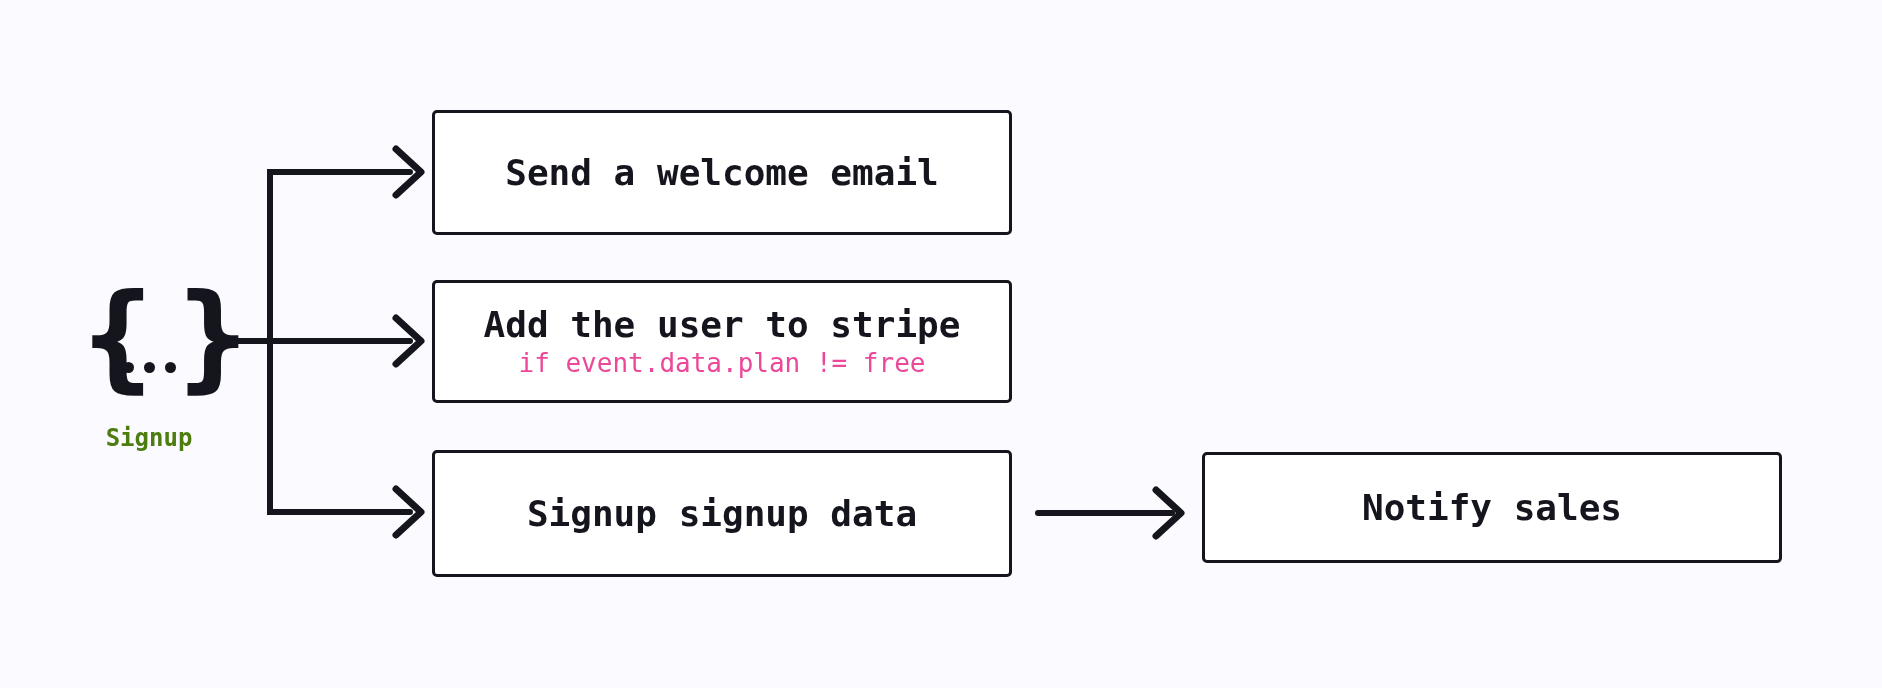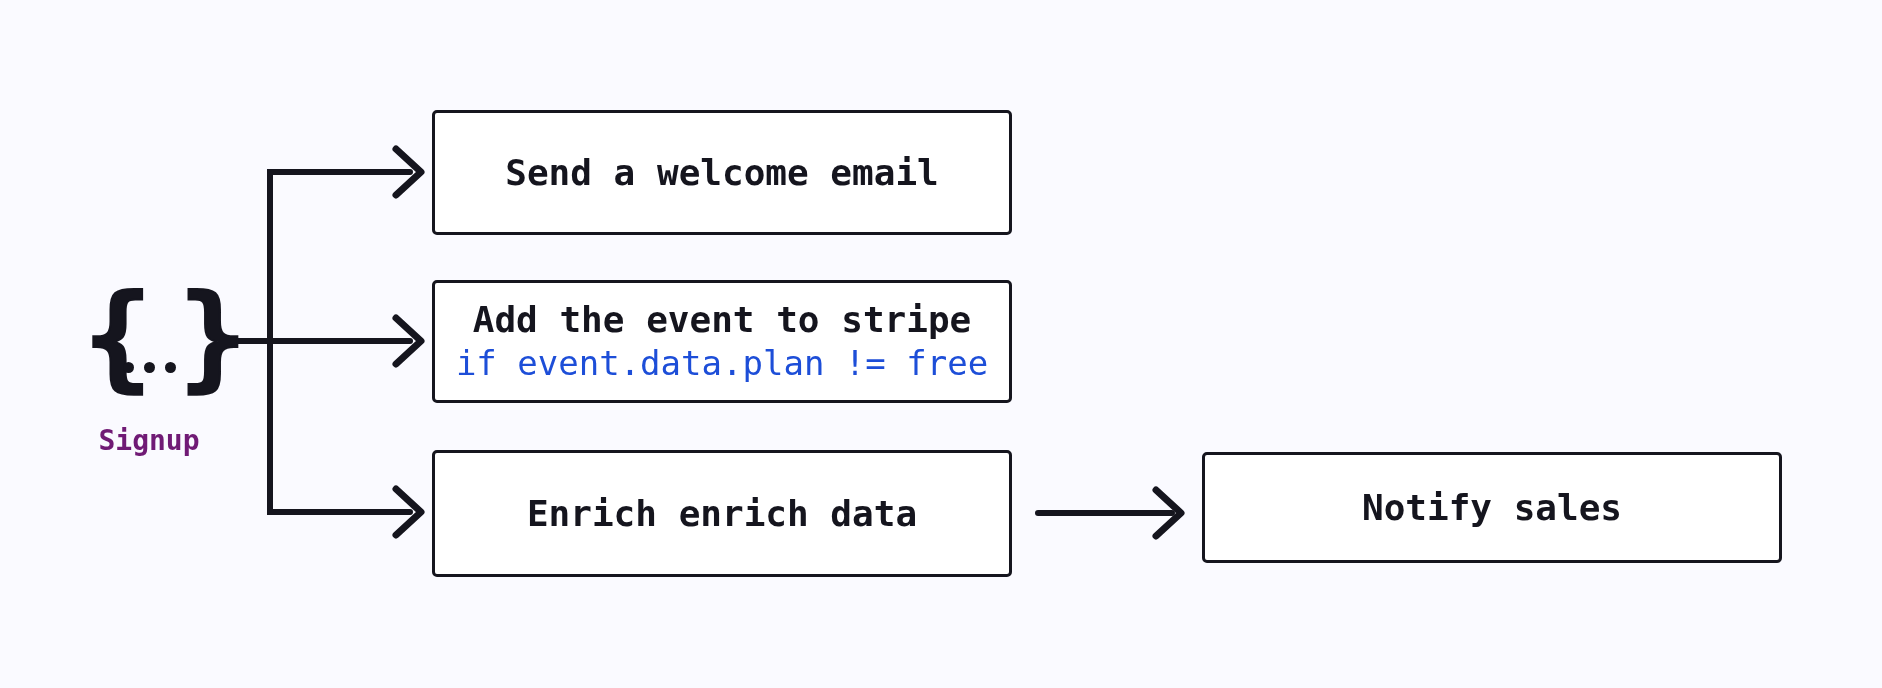--- a/index.html
+++ b/index.html
@@ -25,21 +25,21 @@
     border: 3.5px solid #15151e;
     border-radius: 5px;
     display: flex;
     flex-direction: column;
     align-items: center;
     justify-content: center;
     gap: 3px;
     text-align: right;
   }
   .step-title { font-size: 36px; font-weight: bold; line-height: 1.15; color: #15151e; white-space: nowrap; }
-  .step-cond  { font-size: 34px; font-weight: normal; line-height: 1.2; color: #1d4ed8; white-space: nowrap; }
+  .step-cond  { font-size: 26px; font-weight: normal; line-height: 1.2; color: #ec4899; white-space: nowrap; }
 
   #step-welcome { left: 432px; top: 110px; height: 125px; }
   #step-stripe  { left: 432px; top: 280px; height: 123px; }
   #step-enrich  { left: 432px; top: 450px; height: 127px; }
   #step-notify  { left: 1202px; top: 452px; height: 111px; }
 
   .trigger-icon {
     position: absolute;
     left: 87px; top: 285px;
     width: 124px; height: 104px;
@@ -57,23 +57,23 @@
     overflow: visible;
   }
   .dots { display: flex; gap: 10px; align-self: flex-end; margin: 0 3px 16px 3px; }
   .dot { width: 11px; height: 11px; border-radius: 50%; background: #15151e; }
 
   .trigger-label {
     position: absolute;
     left: 87px; top: 424px;
     width: 124px;
     text-align: center;
-    font-size: 28px;
+    font-size: 24px;
     font-weight: bold;
-    color: #701a75;
+    color: #4d7c0f;
     white-space: nowrap;
   }
 </style>
 </head>
 <body>
 
 <div class="canvas">
 
   <svg class="arrows" viewBox="0 0 1882 688" xmlns="http://www.w3.org/2000/svg">
 
@@ -99,25 +99,25 @@
     <span class="brace">}</span>
   </div>
 
   <div class="trigger-label">Signup</div>
 
   <div class="step" id="step-welcome">
     <div class="step-title">Send a welcome email</div>
   </div>
 
   <div class="step" id="step-stripe">
-    <div class="step-title">Add the event to stripe</div>
+    <div class="step-title">Add the user to stripe</div>
     <div class="step-cond">if event.data.plan != free</div>
   </div>
 
   <div class="step" id="step-enrich">
-    <div class="step-title">Enrich enrich data</div>
+    <div class="step-title">Signup signup data</div>
   </div>
 
   <div class="step" id="step-notify">
     <div class="step-title">Notify sales</div>
   </div>
 
 </div>
 
 </body></html>

